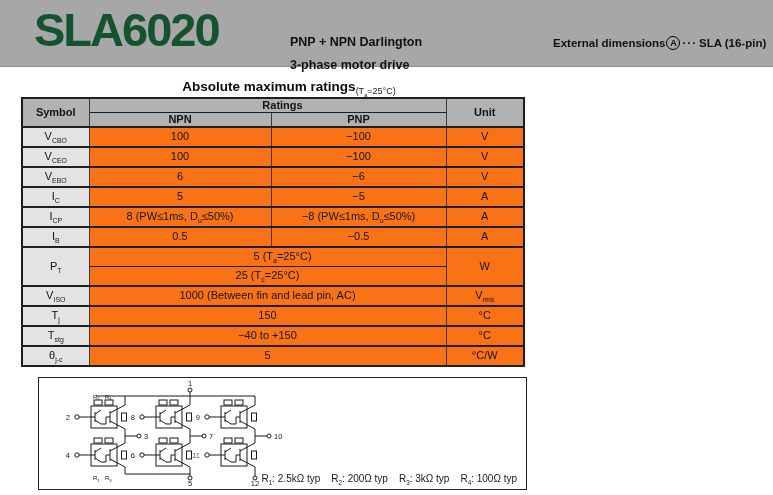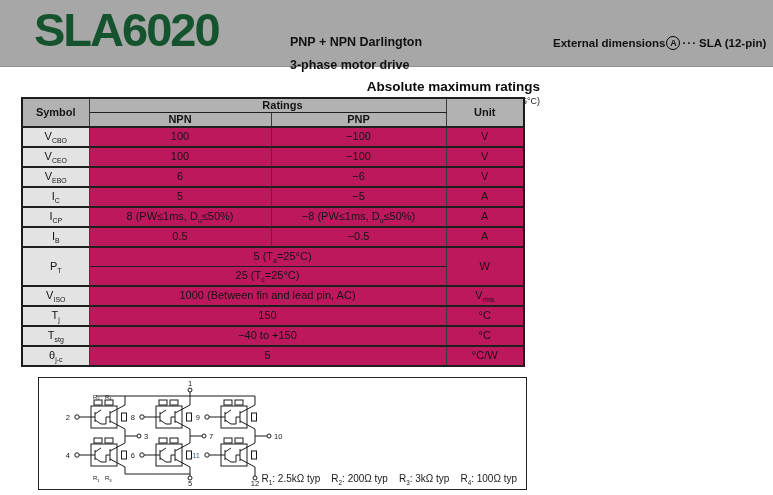--- a/index.html
+++ b/index.html
@@ -11,30 +11,30 @@
   }
   
   .topbar{position:absolute;left:0;top:0;width:773px;height:66px;background:#a7a7a7;border-bottom:1px solid #8f8f8f;}
   .part-number{position:absolute;left:34px;top:2px;font-size:47px;font-weight:bold;letter-spacing:-2px;color:#14532d;}
   .subtitles{position:absolute;left:290px;top:11px;font-size:12.5px;font-weight:bold;color:#111;margin-top:20px;}
   .subtitles .line{height:23px;line-height:23px;}
   .extdim{position:absolute;left:517px;top:36px;height:14px;font-size:11.5px;font-weight:bold;color:#111;display:flex;align-items:center;padding-left:36px;}
   .circle-a{display:inline-flex;align-items:center;justify-content:center;width:12px;height:12px;border:1.3px solid #000;border-radius:50%;font-size:9px;font-weight:bold;margin:0 1px;line-height:1;}
   .extdim .dots{margin:0 2px 0 1px;letter-spacing:1px;}
   
-  .ratings-head{position:absolute;left:38px;top:79px;width:502px;display:flex;justify-content:flex-end;align-items:flex-end;flex-direction:column;}
+  .ratings-head{position:absolute;left:38px;top:79px;width:502px;display:flex;justify-content:center;align-items:flex-end;}
   .ratings-title{font-size:13.5px;font-weight:bold;color:#0c0c0c;}
   .ratings-cond{font-size:9px;color:#222;transform:translateY(2px);}
   table.ratings{position:absolute;left:21px;top:97px;width:502px;border-collapse:collapse;table-layout:fixed;border:2px solid #1a1a1a;}
   .ratings th,.ratings td{
     border:1px solid #3a3a3a;border-top:2px solid #1f1f1f;border-bottom:2px solid #1f1f1f;
     font-size:11px;text-align:center;vertical-align:middle;padding:0 2px;line-height:1.05;
   }
   .ratings th{height:13px;background:#b2b2b2;font-weight:bold;font-size:11px;}
-  .ratings td{height:18px;background:#be185d;}
+  .ratings td{height:18px;background:#f97316;}
   .ratings td.sym{background:#e3e3e3;}
   .ratings .thinb{border-bottom-width:1px !important;padding-left:32px;}
   .ratings .thint{border-top-width:1px !important;}
   sub{font-size:0.63em;line-height:0;}
   
   .circuit-title{position:absolute;left:38px;top:355px;font-size:13.5px;font-weight:bold;color:#0c0c0c;margin-top:32px;}
   .circuit-box{position:absolute;left:38px;top:377px;width:489px;height:113px;border:1.5px solid #222;box-sizing:border-box;background:#fff;}
   .circuit-box svg{position:absolute;left:0;top:0;}
   .rnote{position:absolute;right:9px;bottom:5px;font-size:10px;color:#181818;display:flex;gap:11px;white-space:nowrap;}
   .pin-label{font-size:7.5px;fill:#171717;font-family:"Liberation Sans","DejaVu Sans",sans-serif;}
@@ -47,21 +47,21 @@
 <header class="topbar">
   <div class="part-number">SLA6020</div>
   <div class="subtitles">
     <div class="line">PNP + NPN Darlington</div>
     <div class="line">3-phase motor drive</div>
   </div>
   <div class="extdim">
     <span>External dimensions</span>
     <span class="circle-a">A</span>
     <span class="dots">···</span>
-    <span>SLA (12-pin)</span>
+    <span>SLA (16-pin)</span>
   </div>
 </header>
 
 <div class="ratings-head">
   <span class="ratings-title">Absolute maximum ratings</span>
   <span class="ratings-cond">(T<sub>a</sub>=25°C)</span>
 </div>
 
 <table class="ratings">
   <colgroup>

